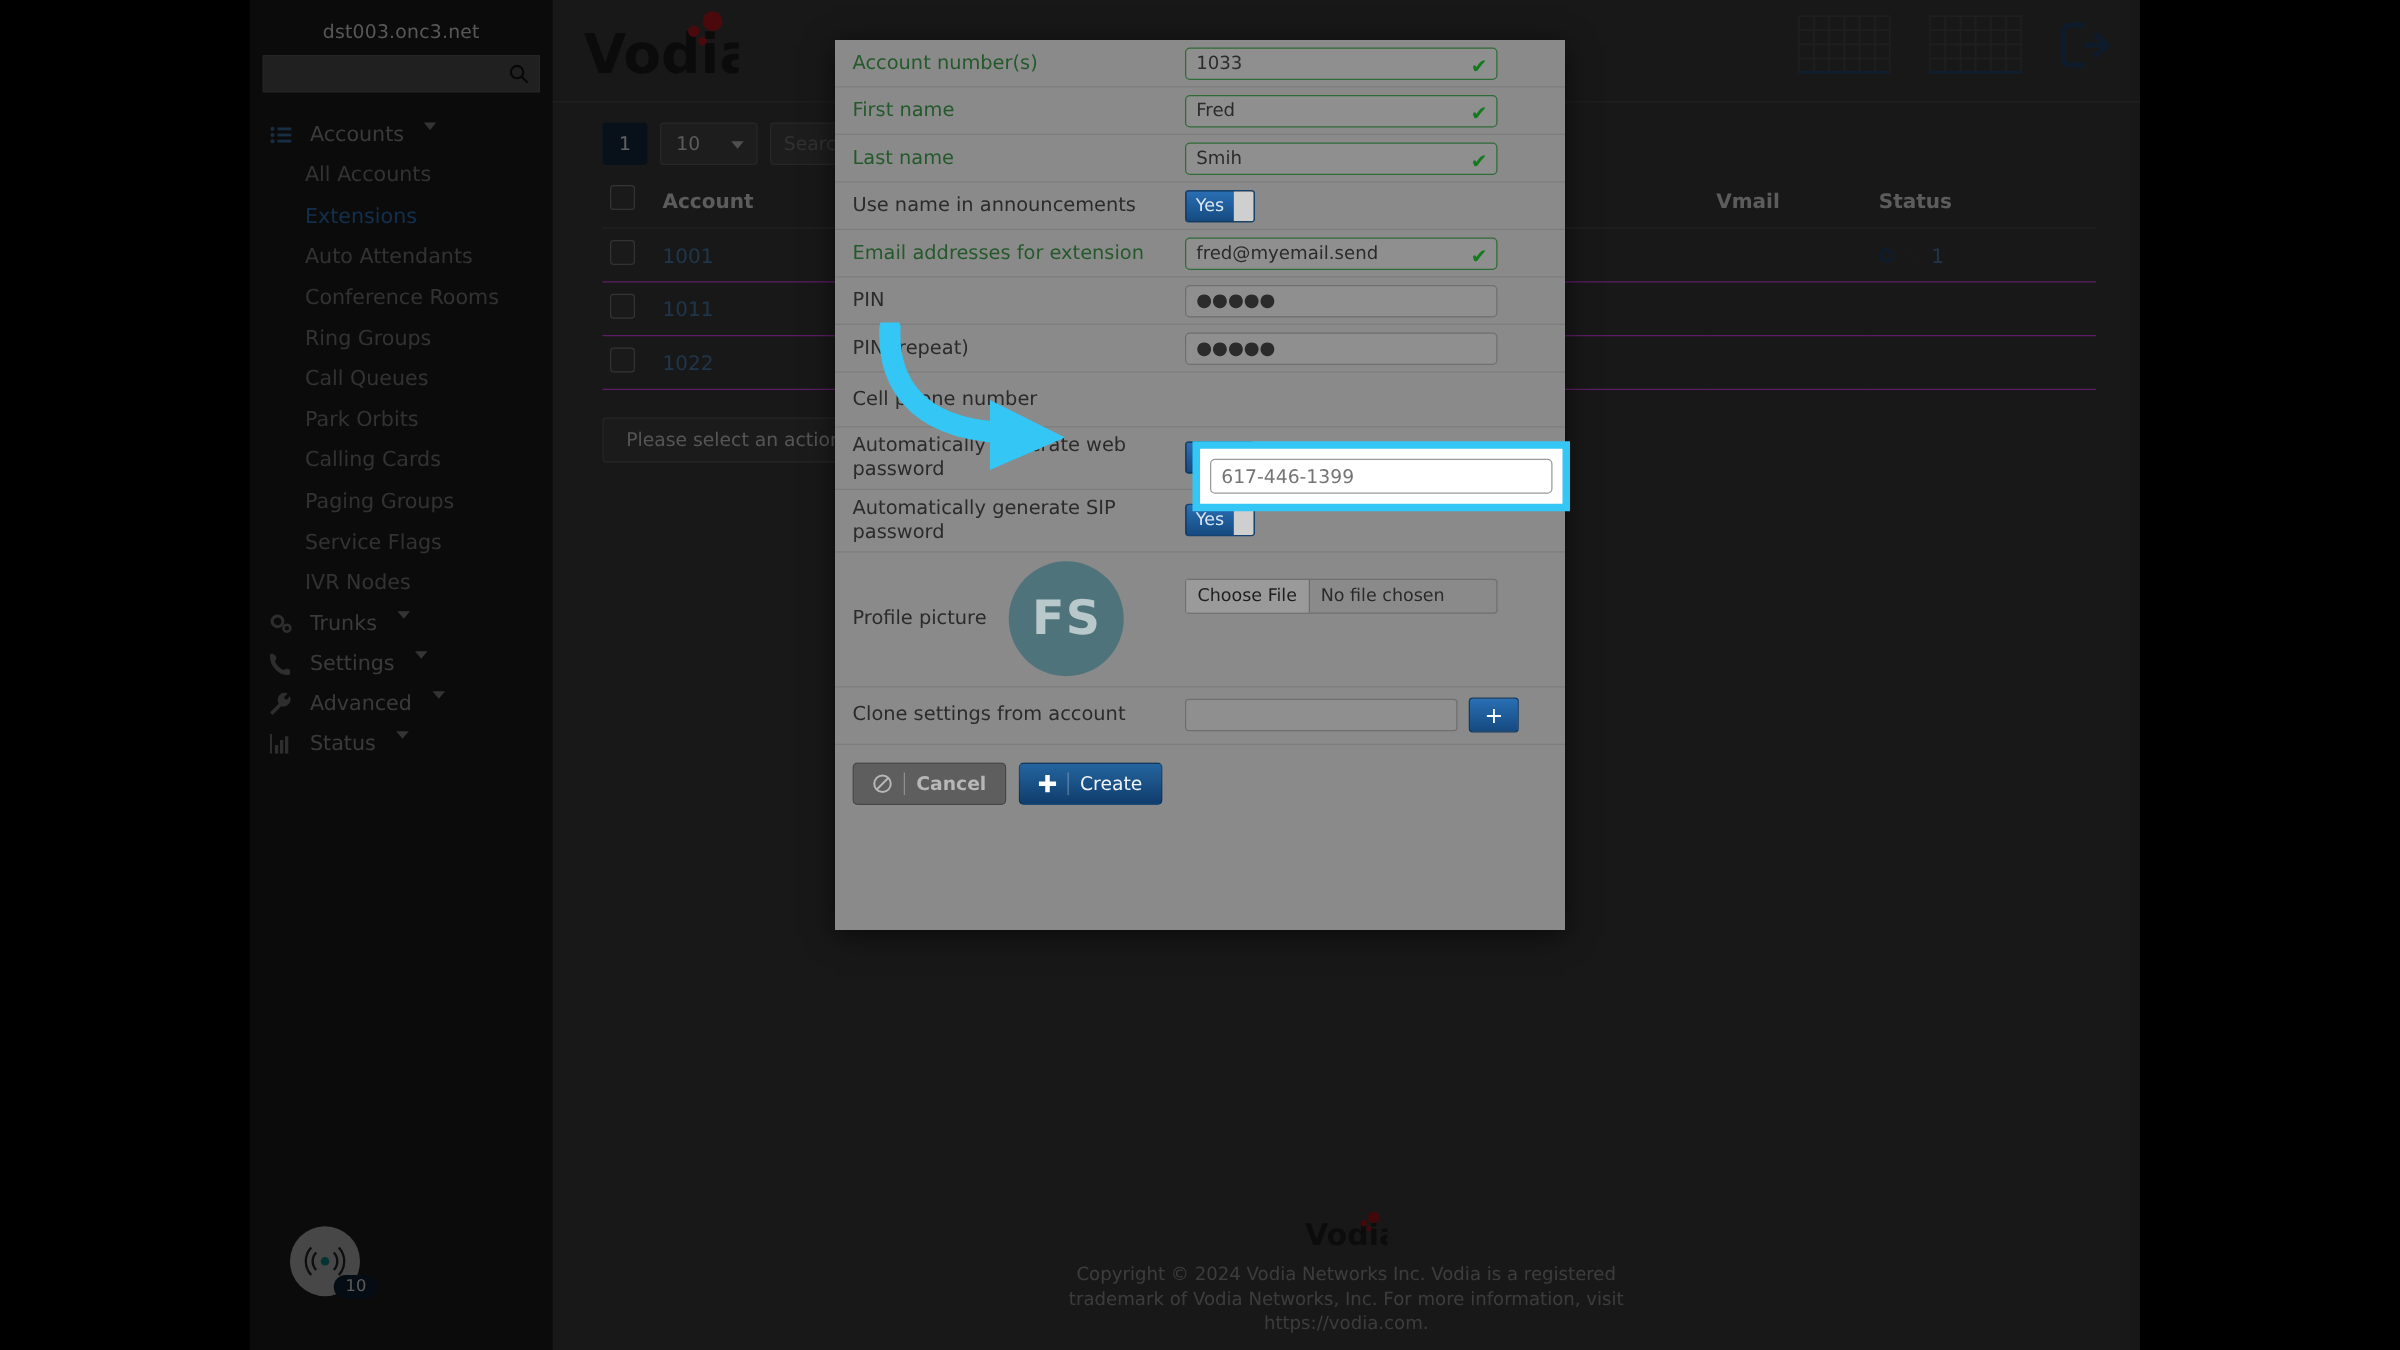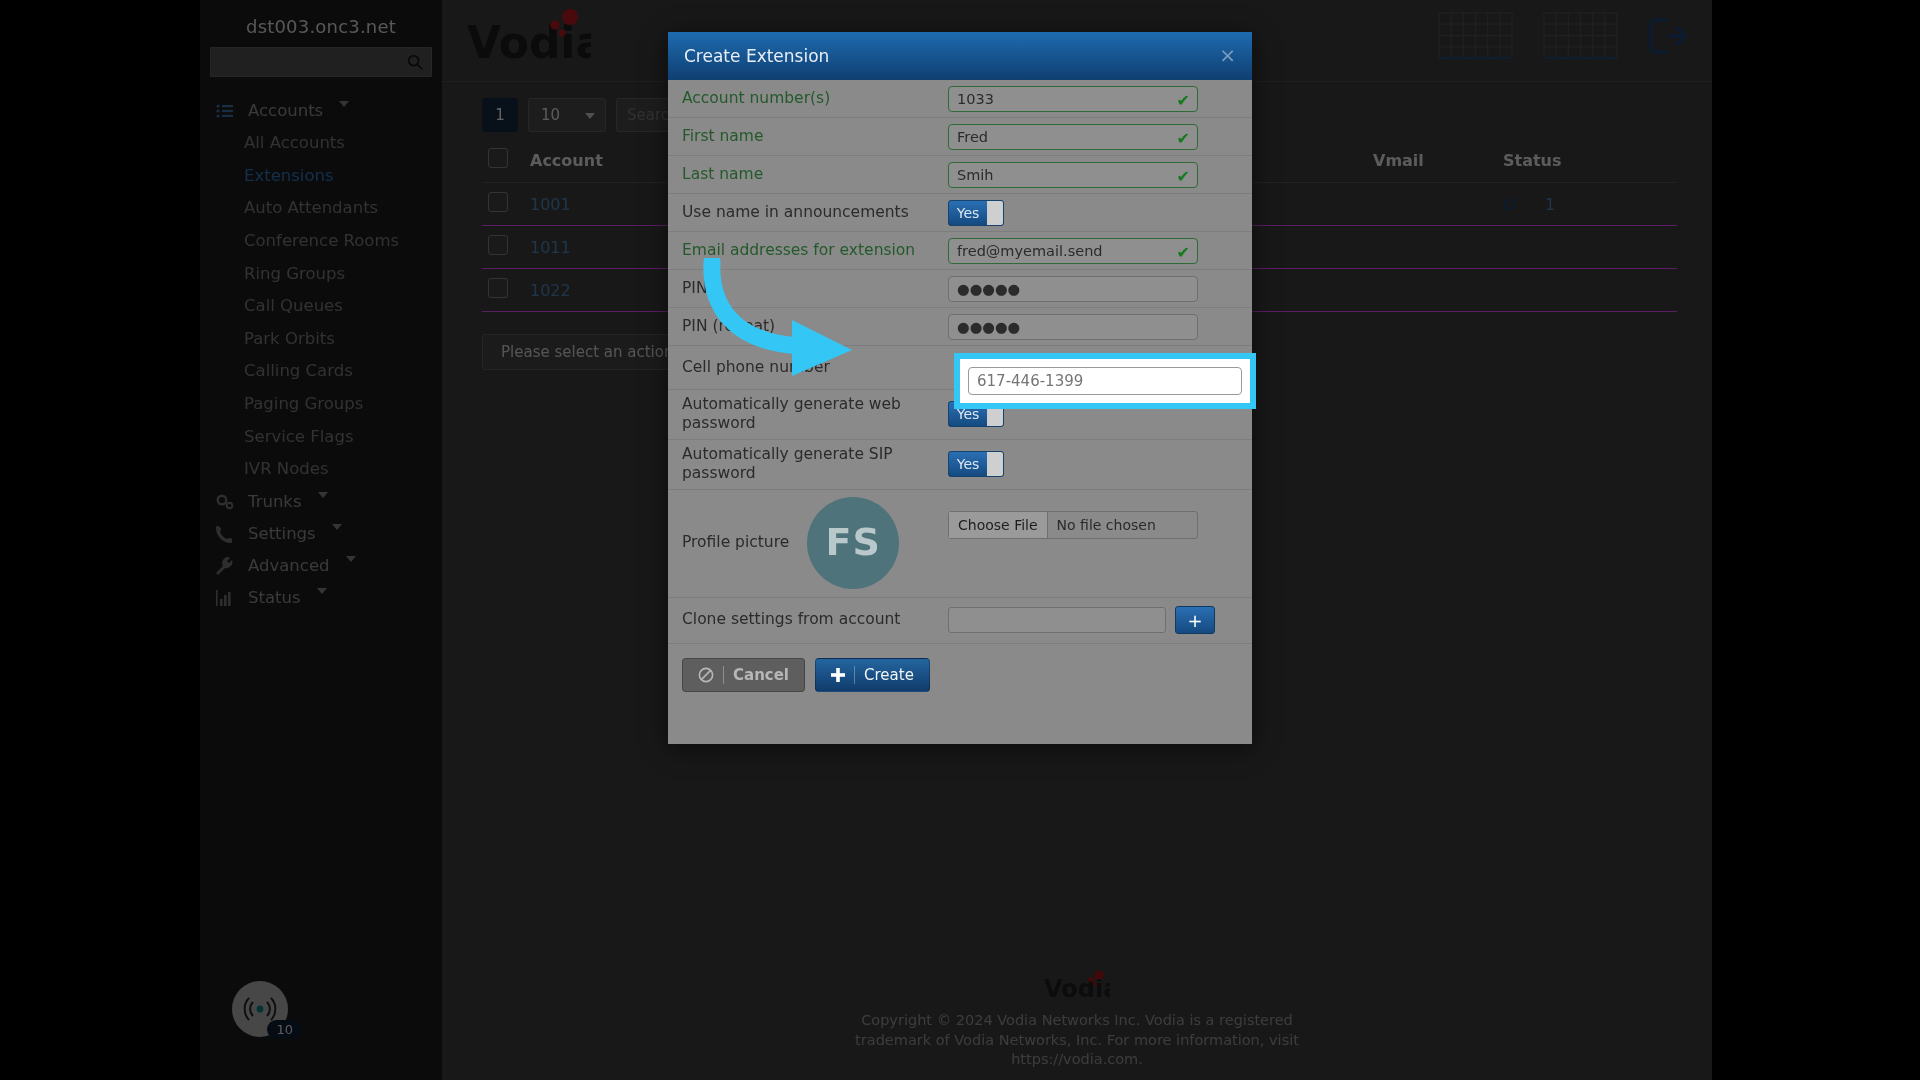--- a/index.html
+++ b/index.html
@@ -12,21 +12,21 @@
 
   
   .dimmed { filter: brightness(0.42); }
 
   
   #sidebar {
     position: absolute; left: 200px; top: 0; width: 242px; height: 1080px;
     background: #1b1b1b;
   }
   .host-name {
-    text-align: center; color: #cfcfcf; font-size: 18px;
+    text-align: center; color: #cfcfcf; font-size: 15px;
     padding: 16px 0 10px 0; letter-spacing: .2px;
   }
   .search-wrap {
     margin: 0 10px 18px 10px; height: 30px; background: #4b4b4b;
     border: 1px solid #5a5a5a; position: relative; border-radius: 1px;
   }
   .search-wrap input {
     width: 100%; height: 100%; background: transparent; border: 0;
     outline: none; color: #e6e6e6; font-size: 14px; padding: 0 30px 0 8px;
     font-family: inherit;
@@ -465,24 +465,20 @@
           <circle cx="51" cy="14" r="2" fill="#9e1219"></circle>
         </svg>
       </div>
       <div>Copyright © 2024 Vodia Networks Inc. Vodia is a registered</div>
       <div>trademark of Vodia Networks, Inc. For more information, visit</div>
       <div>https://vodia.com.</div>
     </div>
   </div>
 
   <div id="modal">
-    <div id="modal-head">
-      <div id="modal-title">Create Extension</div>
-      <div id="modal-close">×</div>
-    </div>
 
     <div id="modal-body">
 
       <div class="frow">
         <div class="flabel green">Account number(s)</div>
         <div class="fctl">
           <span class="inwrap">
             <input class="tinput valid" type="text" value="1033" style="">
             <span class="check">✔</span>
           </span>

